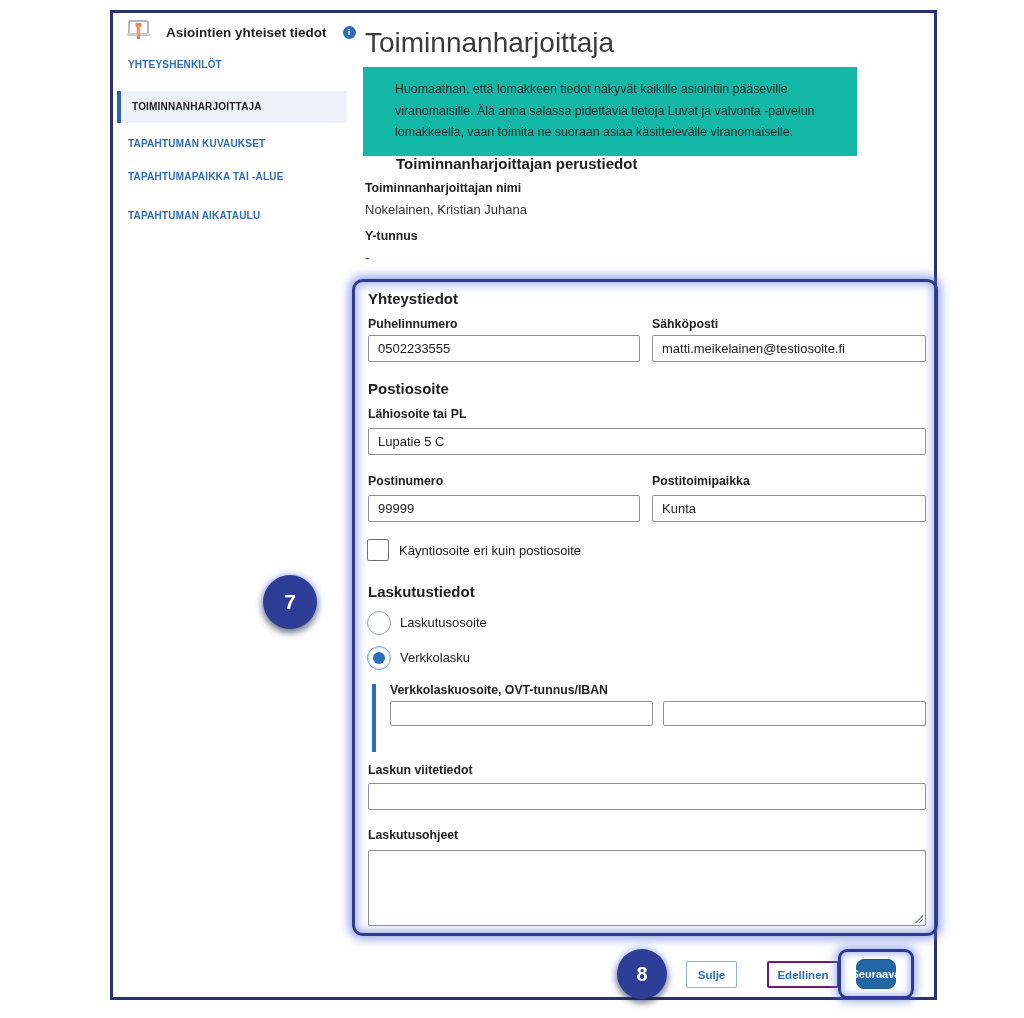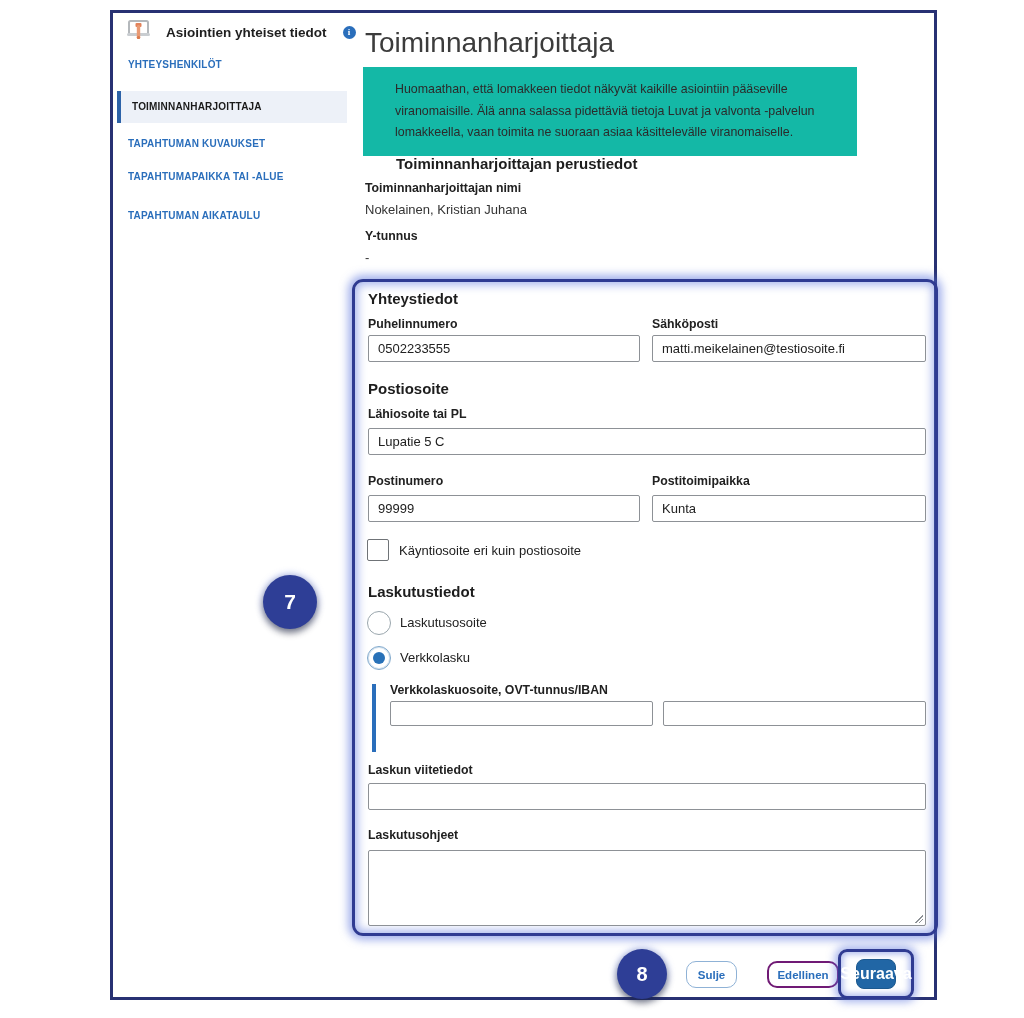--- a/index.html
+++ b/index.html
@@ -36,26 +36,26 @@
   .rd { position:absolute; left:254px; width:24px; height:24px; border:1px solid #9aa6ad; border-radius:50%; background:#fff; cursor:pointer; }
   .rd.sel { border:1px solid #7fa8cc; box-shadow:0 0 0 1px #d6e4f0 inset; display:flex; align-items:center; justify-content:center; }
   .rd.sel::after { content:""; width:12px; height:12px; border-radius:50%; background:#2871b8; }
   .vbar { position:absolute; left:259px; top:671px; width:4px; height:68px; background:#2a6ebb; }
 
   textarea.tarea { position:absolute; left:255px; top:837px; width:558px; height:76px; border:1px solid #8d9196; border-radius:2px; resize:none; font-family:"Liberation Sans",sans-serif; font-size:13px; padding:6px 9px; outline:none; }
   .resize-grip { position:absolute; left:801px; top:901px; width:9px; height:9px; background:
      linear-gradient(135deg, transparent 0 55%, #8d9196 55% 62%, transparent 62% 75%, #8d9196 75% 82%, transparent 82%); pointer-events:none; }
 
   
-  .btn { position:absolute; top:948px; height:27px; border-radius:10px; font-size:11.5px; font-weight:bold; display:flex; align-items:center; justify-content:center; cursor:pointer; background:#fff; color:#2a6ebb; }
+  .btn { position:absolute; top:948px; height:27px; border-radius:2px; font-size:11.5px; font-weight:bold; display:flex; align-items:center; justify-content:center; cursor:pointer; background:#fff; color:#2a6ebb; }
   .btn-sulje { left:573px; width:51px; border:1px solid #8fb2d6; }
   .btn-edellinen { left:654px; width:72px; border:2px solid #701a75; }
   .next-ring { position:absolute; left:725px; top:936px; width:76px; height:50px; border:3px solid #2f3b92; border-radius:9px;
     box-shadow:0 0 8px 3px rgba(90,115,220,.55), inset 0 0 6px 2px rgba(90,115,220,.5); display:flex; align-items:center; justify-content:center; }
-  .btn-seuraava { position:static; width:40px; height:30px; background:#2166a5; color:#fff; border:1px solid #1c5档; border:1px solid #1c598f; border-radius:8px; font-size:16px; font-weight:bold; display:flex; align-items:center; justify-content:center; cursor:pointer; }
+  .btn-seuraava { position:static; width:40px; height:30px; background:#2166a5; color:#fff; border:1px solid #1c5档; border:1px solid #1c598f; border-radius:8px; font-size:11px; font-weight:bold; display:flex; align-items:center; justify-content:center; cursor:pointer; }
 </style>
 </head>
 <body>
 
 <div class="page">
   <div class="frame">
 
     <div class="sb-header">
       <span>
         <svg width="23" height="20" viewBox="0 0 23 20">

